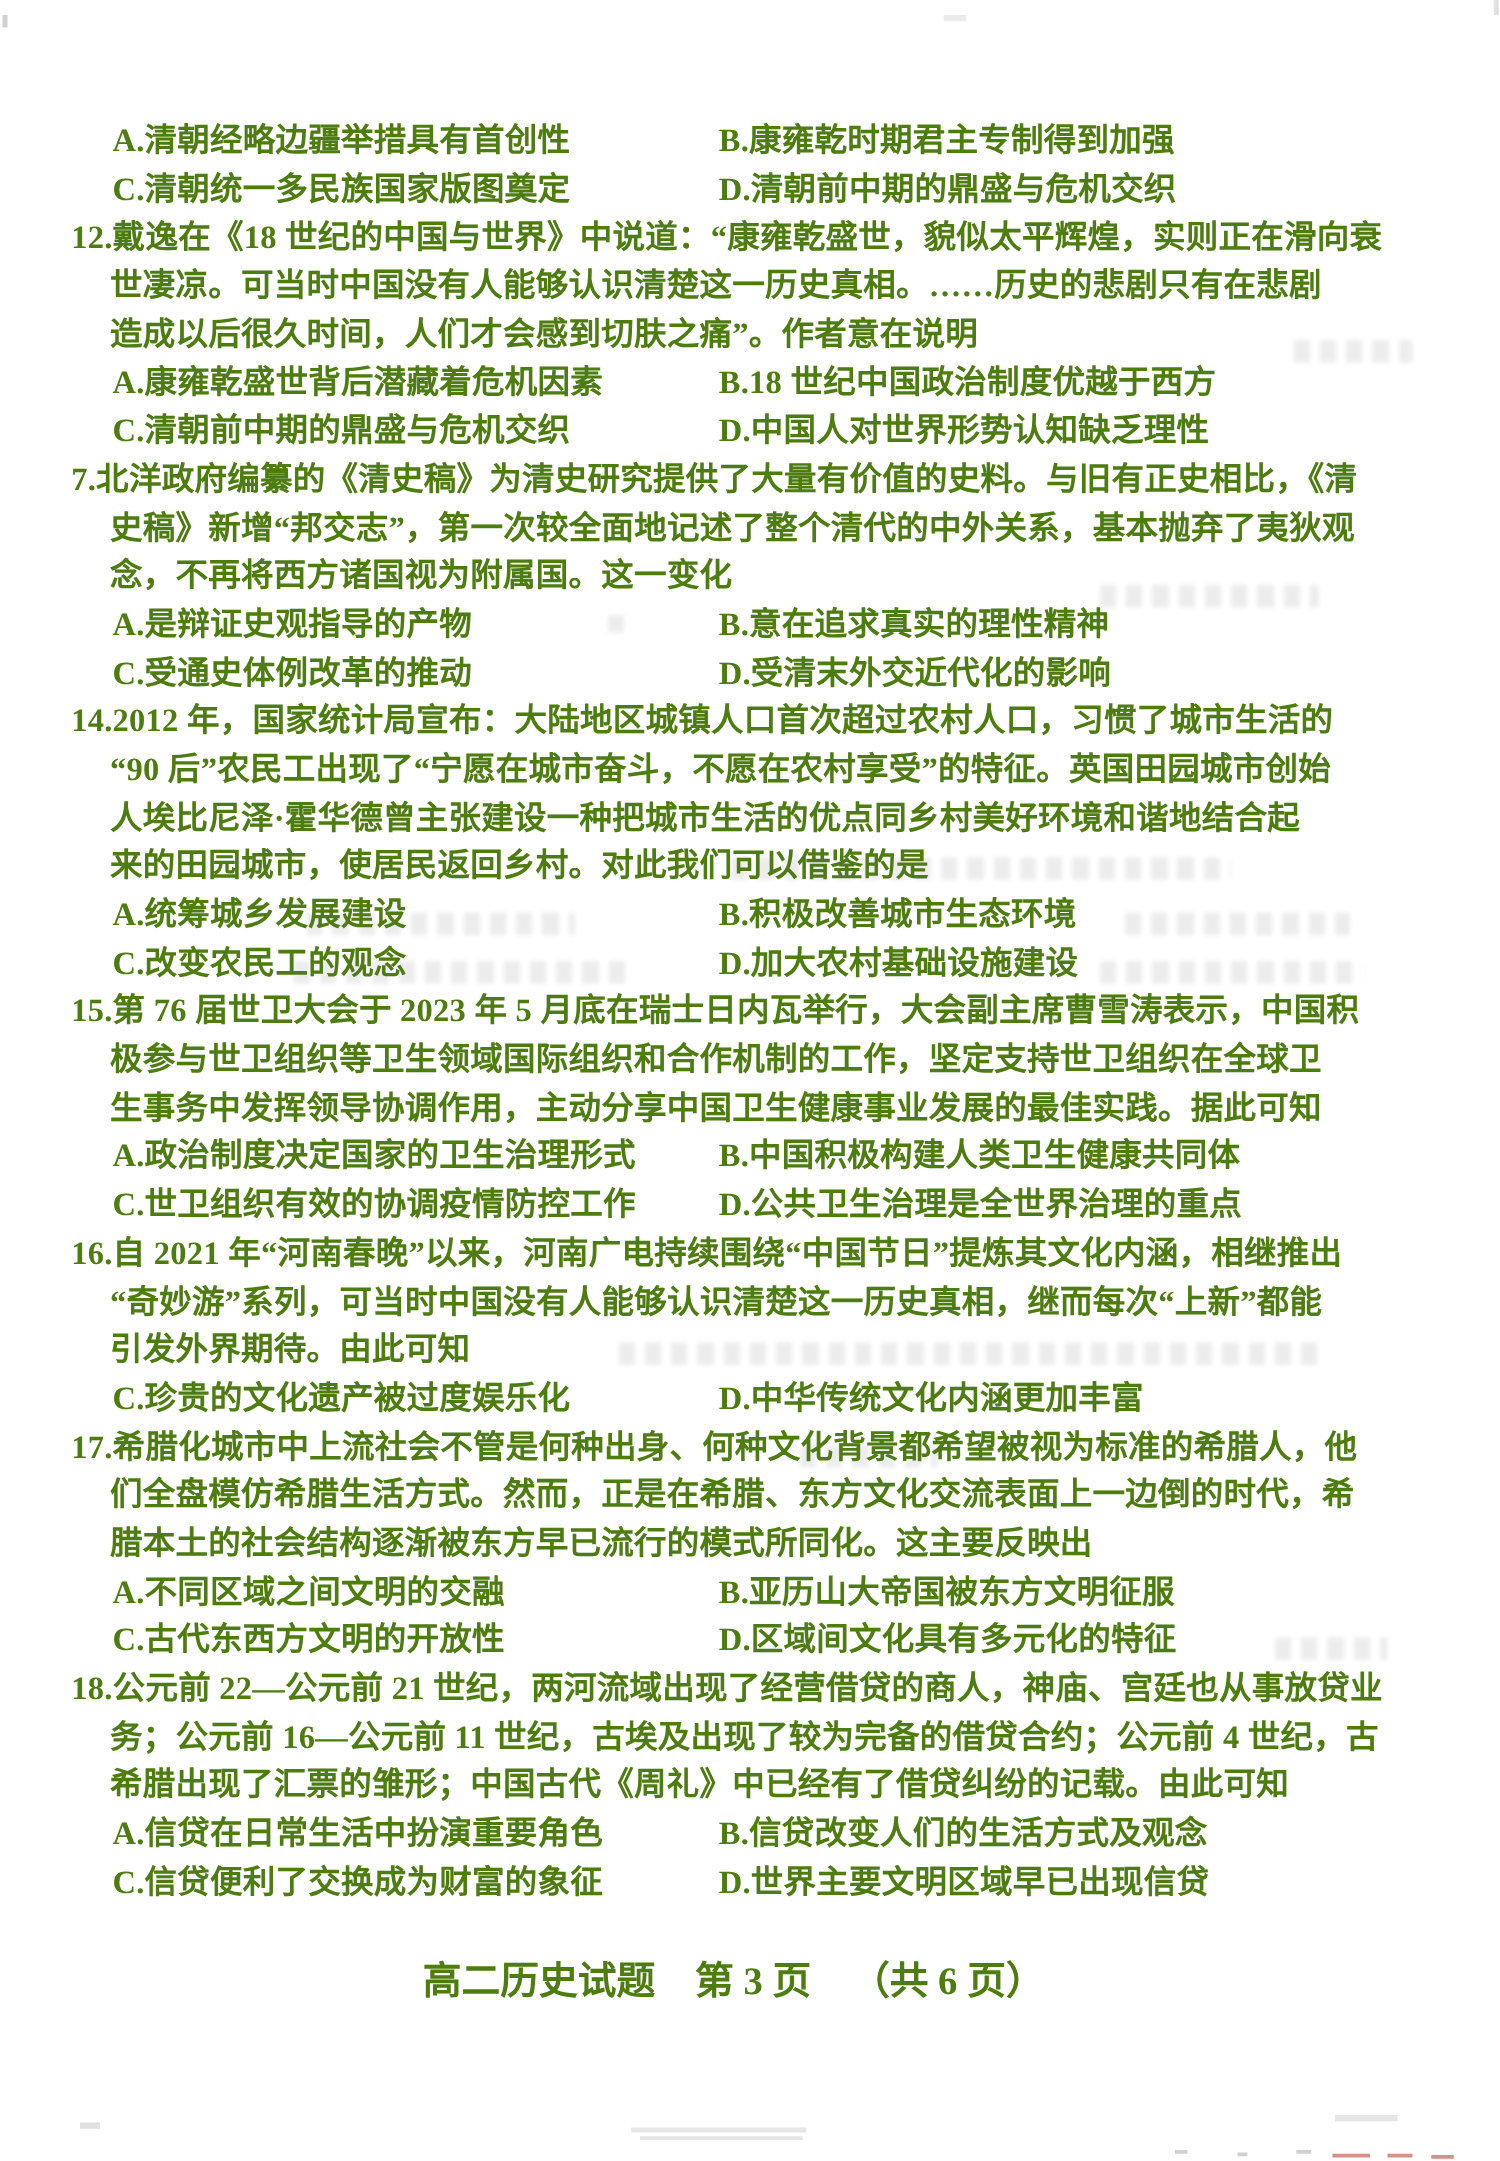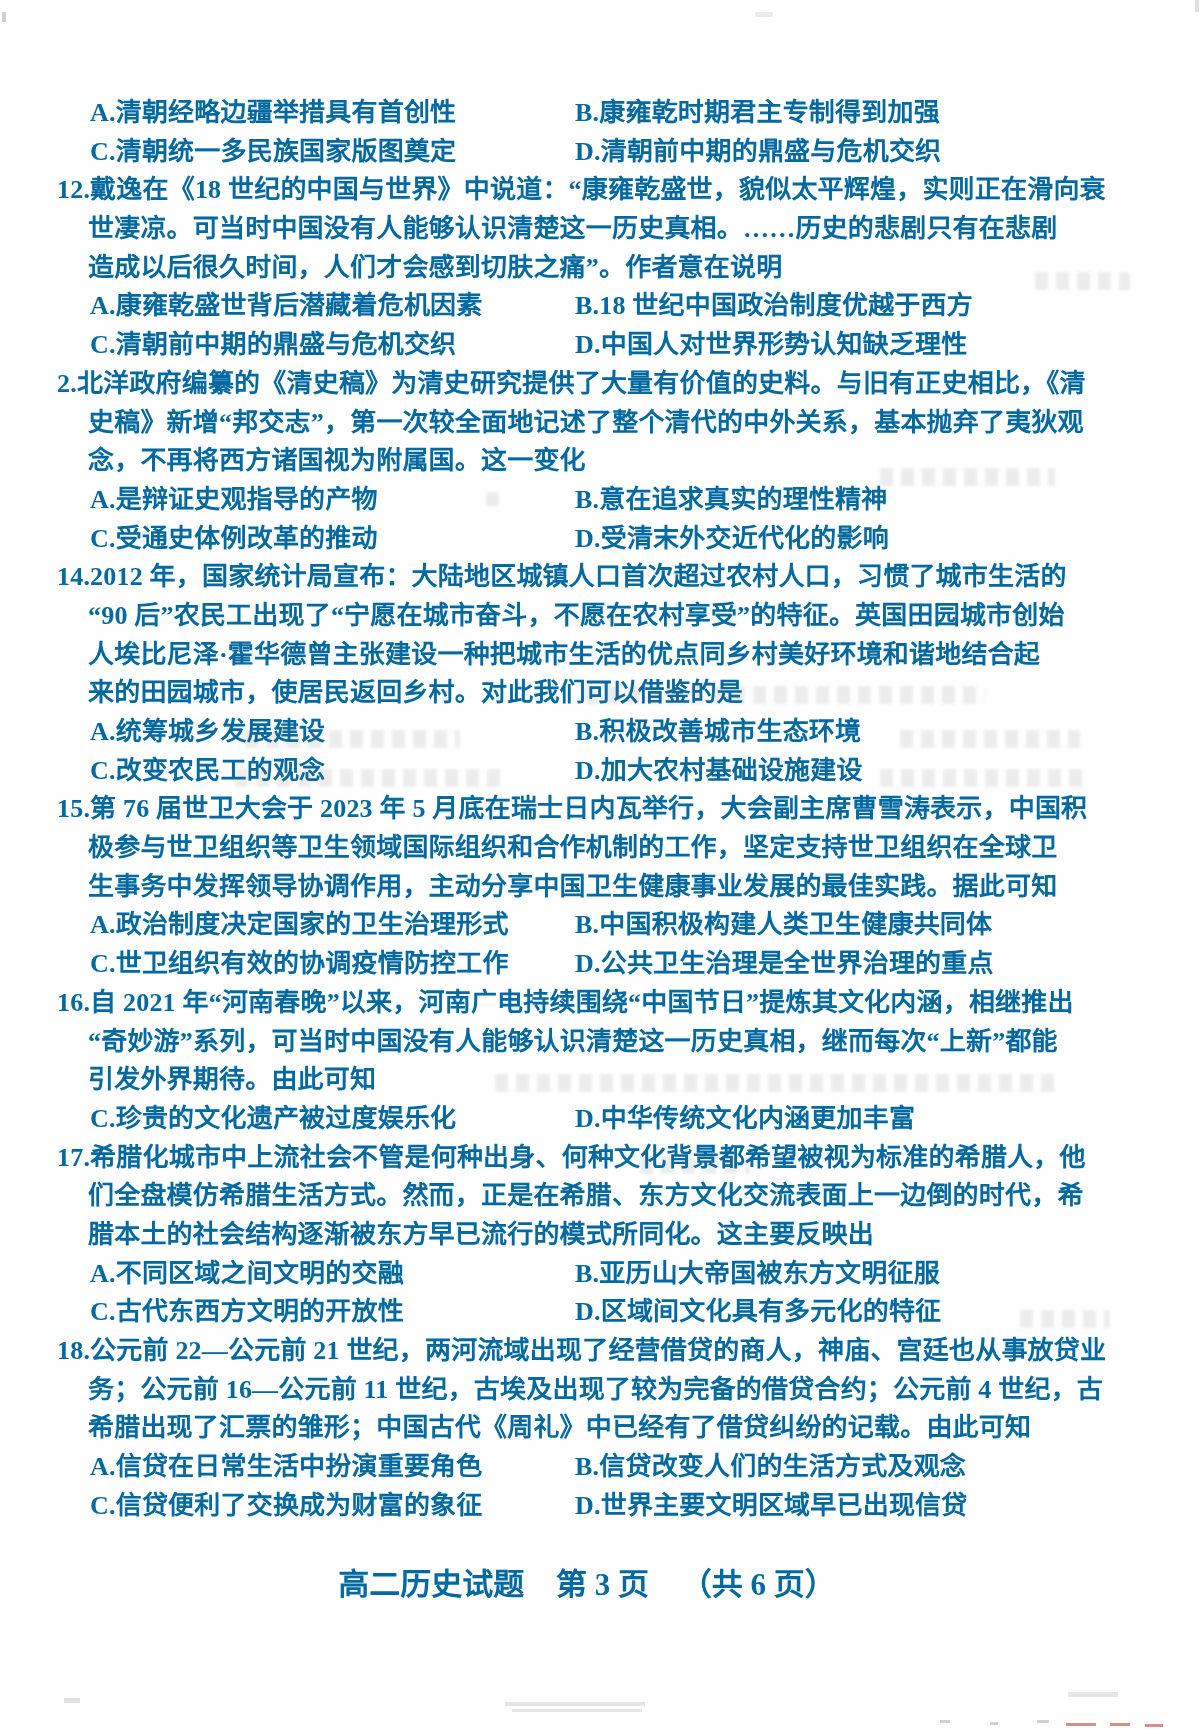--- a/index.html
+++ b/index.html
@@ -7,21 +7,21 @@
     padding: 0;
     background: #ffffff;
   }
   .page {
     position: relative;
     width: 1200px;
     height: 1729px;
     background: #ffffff;
     overflow: hidden;
     font-family: "Liberation Serif", serif;
-    color: #0369a1;
+    color: #4d7c0f;
     font-weight: 600;
   }
   .text-block {
     position: absolute;
     left: 57px;
     top: 94px;
     width: 1060px;
   }
   .row {
     height: 38.7px;
@@ -77,21 +77,21 @@
       <div class="row continuation">世凄凉。可当时中国没有人能够认识清楚这一历史真相。……历史的悲剧只有在悲剧</div>
       <div class="row continuation">造成以后很久时间，人们才会感到切肤之痛”。作者意在说明</div>
       <div class="row option_pair">
         <span class="opt opt-a">A.康雍乾盛世背后潜藏着危机因素</span>
         <span class="opt opt-b">B.18 世纪中国政治制度优越于西方</span>
       </div>
       <div class="row option_pair">
         <span class="opt opt-a">C.清朝前中期的鼎盛与危机交织</span>
         <span class="opt opt-b">D.中国人对世界形势认知缺乏理性</span>
       </div>
-      <div class="row question_start">2.北洋政府编纂的《清史稿》为清史研究提供了大量有价值的史料。与旧有正史相比，《清</div>
+      <div class="row question_start">7.北洋政府编纂的《清史稿》为清史研究提供了大量有价值的史料。与旧有正史相比，《清</div>
       <div class="row continuation">史稿》新增“邦交志”，第一次较全面地记述了整个清代的中外关系，基本抛弃了夷狄观</div>
       <div class="row continuation">念，不再将西方诸国视为附属国。这一变化</div>
       <div class="row option_pair">
         <span class="opt opt-a">A.是辩证史观指导的产物</span>
         <span class="opt opt-b">B.意在追求真实的理性精神</span>
       </div>
       <div class="row option_pair">
         <span class="opt opt-a">C.受通史体例改革的推动</span>
         <span class="opt opt-b">D.受清末外交近代化的影响</span>
       </div>

